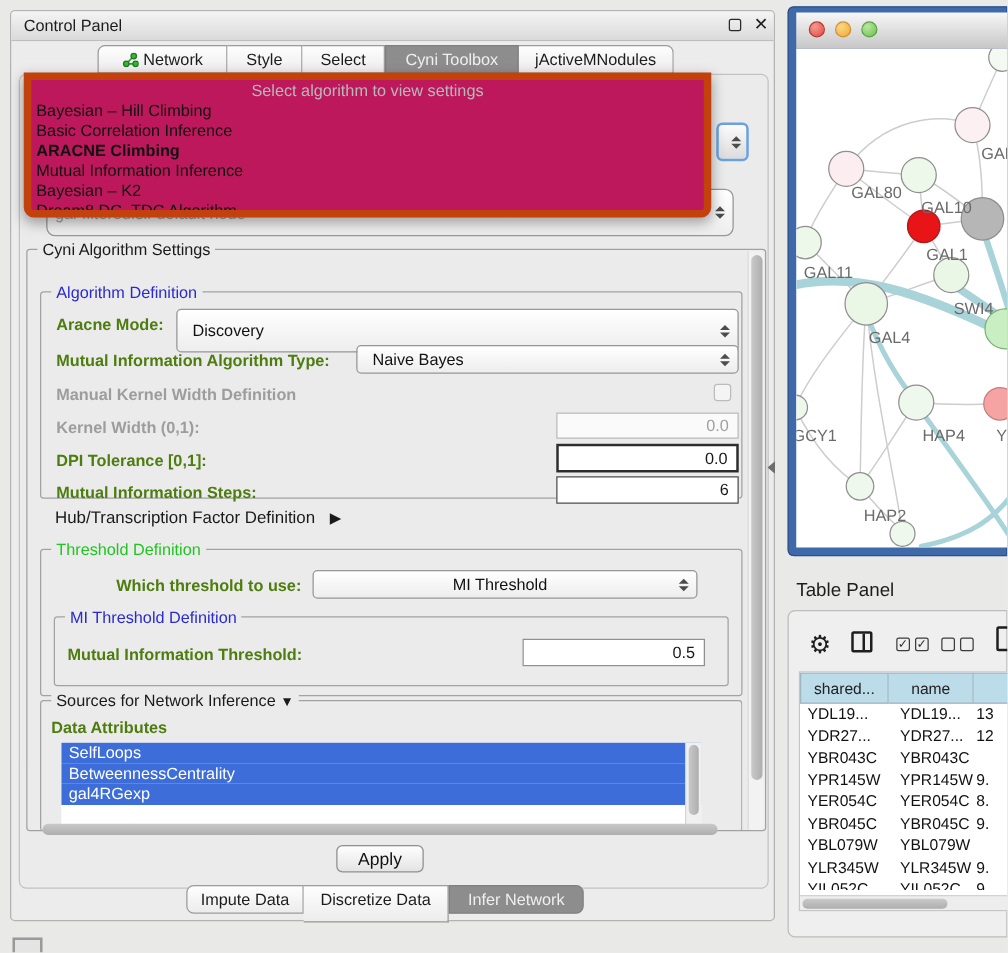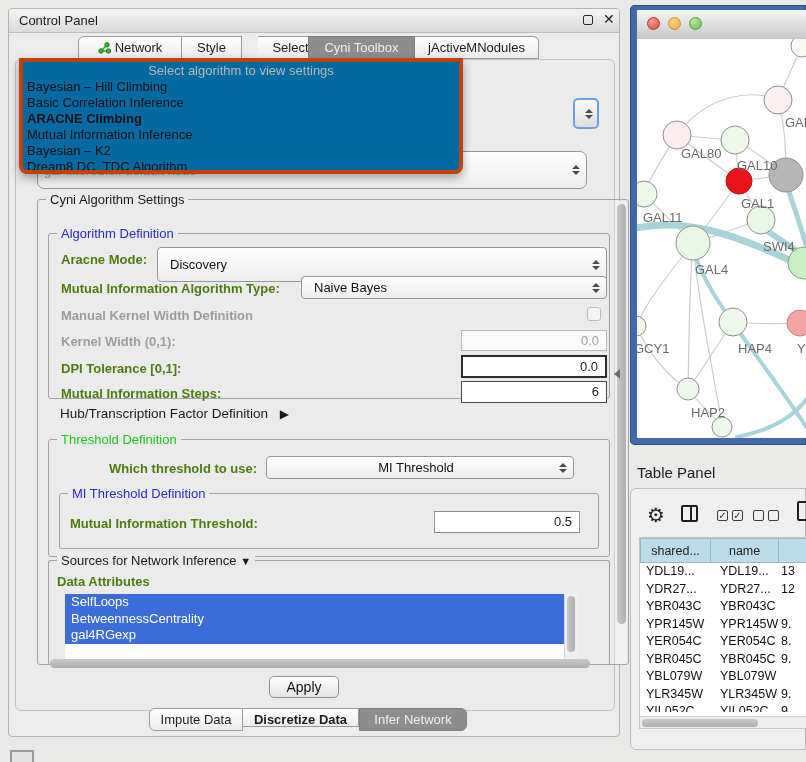--- a/index.html
+++ b/index.html
@@ -20,21 +20,21 @@
   .content{left:6px;top:50px;width:600px;height:652px;background:#ebebeb;border:1px solid #c2c2c2;border-radius:6px;box-sizing:border-box;}
   
   .combo{box-sizing:border-box;border:1px solid #979797;border-radius:4px;background:linear-gradient(#ffffff,#ededed);display:flex;align-items:center;padding:0 6px;}
   .combo .lbl{flex:1;font-size:13px;color:#111;}
   .arrows{display:flex;flex-direction:column;gap:2px;margin-left:6px;}
   .tri-up{width:0;height:0;border-left:4px solid transparent;border-right:4px solid transparent;border-bottom:4.5px solid #4c4c4c;}
   .tri-down{width:0;height:0;border-left:4px solid transparent;border-right:4px solid transparent;border-top:4.5px solid #4c4c4c;}
   .ghost-combo{color:#a9a9a9;}
   .focus-spin{box-sizing:border-box;border:2.5px solid #6ba2de;border-radius:5px;background:linear-gradient(#fbfbfb,#dcdcdc);display:flex;align-items:center;justify-content:center;}
   
-  .popup{left:10px;top:49px;width:444px;height:116px;background:#0369a1;border:4px solid #c2410c;border-radius:0 0 8px 8px;box-shadow:0 4px 10px rgba(0,0,0,.35);z-index:30;box-sizing:border-box;overflow:hidden;}
+  .popup{left:10px;top:49px;width:550px;height:116px;background:#be185d;border:6px solid #c2410c;border-radius:0 0 8px 8px;box-shadow:0 4px 10px rgba(0,0,0,.35);z-index:30;box-sizing:border-box;overflow:hidden;}
   .popup .prompt{text-align:center;color:#b9b9b9;font-size:13px;height:16px;line-height:16px;margin-top:1px;}
   .popup .item{padding-left:4px;height:16px;line-height:16px;font-size:13px;color:#111;}
   .popup .item.bold{font-weight:bold;}
   
   .group{box-sizing:border-box;border:1px solid #a2a2a2;border-radius:3px;}
   .group-label{position:absolute;top:-8px;left:8px;background:#ebebeb;padding:0 4px;font-size:13px;line-height:15px;white-space:nowrap;}
   .blue{color:#2a2ace;}
   .green{color:#21c521;}
   .blab{font-weight:bold;font-size:13px;color:#4d7c0f;white-space:nowrap;}
   .dlab{font-weight:bold;font-size:13px;color:#9d9d9d;white-space:nowrap;}
@@ -79,21 +79,21 @@
         <svg width="13" height="12" viewBox="0 0 13 12">
           <line x1="3" y1="9" x2="9" y2="3" stroke="#2f9e2f" stroke-width="1.4"></line>
           <line x1="3" y1="9" x2="10" y2="9" stroke="#2f9e2f" stroke-width="1.4"></line>
           <circle cx="3" cy="9" r="2.2" fill="#39b539" stroke="#1f7a1f"></circle>
           <circle cx="9" cy="2.8" r="2.2" fill="#39b539" stroke="#1f7a1f"></circle>
           <circle cx="10.5" cy="9" r="2.2" fill="#39b539" stroke="#1f7a1f"></circle>
         </svg>
       </span><span>Network</span>
     </div>
     <div class="abs tab" style="left:173px;width:60px;border-left:none;"><span>Style</span></div>
-    <div class="abs tab" style="left:249px;width:66px;border-left:none;"><span>Select</span></div>
+    <div class="abs tab" style="left:233px;width:66px;border-left:none;"><span>Select</span></div>
     <div class="abs tab sel" style="left:299px;width:107px;"><span>Cyni Toolbox</span></div>
     <div class="abs tab" style="left:406px;width:124px;border-left:none;border-radius:0 6px 0 0;"><span>jActiveMNodules</span></div>
 
     <div class="abs content"></div>
 
     <div class="abs focus-spin" style="left:564px;top:89px;width:26px;height:31px;z-index:5;">
       <span class="arrows">
           <span class="tri-up"></span>
           <span class="tri-down"></span>
         </span>
@@ -109,21 +109,21 @@
     <div class="abs popup">
       <div class="prompt">Select algorithm to view settings</div>
       <div class="item">Bayesian – Hill Climbing</div>
       <div class="item">Basic Correlation Inference</div>
       <div class="item bold">ARACNE Climbing</div>
       <div class="item">Mutual Information Inference</div>
       <div class="item">Bayesian – K2</div>
       <div class="item">Dream8 DC_TDC Algorithm</div>
     </div>
 
-    <div class="abs group" style="left:12px;top:190px;width:592px;height:466px;margin-left:16px;">
+    <div class="abs group" style="left:12px;top:190px;width:592px;height:466px;">
       <div class="group-label">Cyni Algorithm Settings</div>
 
       <div class="abs scrolltrack-v" style="right:1px;top:1px;width:12px;height:463px;">
         <div class="abs thumb-v" style="left:1.5px;top:3px;width:9px;height:420px;"></div>
       </div>
 
       <div class="abs group" style="left:10px;top:33px;width:562px;height:166px;">
         <div class="group-label blue">Algorithm Definition</div>
 
         <div class="abs blab" style="left:12px;top:18px;">Aracne Mode:</div>
@@ -199,21 +199,21 @@
       </div>
 
       <div class="abs" style="left:10px;top:459px;width:568px;height:6px;">
         <div class="abs thumb-h" style="left:2px;top:0;width:540px;height:9px;"></div>
       </div>
     </div>
 
     <div class="abs btn" style="left:260px;top:667px;width:70px;height:22px;line-height:20px;"><span>Apply</span></div>
 
     <div class="abs tab" style="left:140px;top:699px;width:94px;height:23px;border-radius:6px 0 0 6px;"><span>Impute Data</span></div>
-    <div class="abs tab" style="left:234px;top:699px;width:116px;height:19px;border-left:none;font-weight:bold;"><span>Discretize Data</span></div>
+    <div class="abs tab" style="left:234px;top:699px;width:116px;height:30px;border-left:none;"><span>Discretize Data</span></div>
     <div class="abs tab sel" style="left:350px;top:699px;width:108px;height:23px;border-radius:0 6px 6px 0;"><span>Infer Network</span></div>
   </div>
 
   <div class="abs" style="left:614px;top:369px;width:0;height:0;border-top:5px solid transparent;border-bottom:5px solid transparent;border-right:6px solid #6d6d6d;"></div>
 
   <div class="abs netframe">
     <div class="abs net-titlebar">
       <div class="abs light" style="left:10px;top:7px;background:radial-gradient(circle at 35% 30%,#f59a90,#dd4b41);border:1px solid #b8352e;"></div>
       <div class="abs light" style="left:31px;top:7px;background:radial-gradient(circle at 35% 30%,#fad87f,#f0a83a);border:1px solid #cf8f2e;"></div>
       <div class="abs light" style="left:52px;top:7px;background:radial-gradient(circle at 35% 30%,#b8e7a0,#6cc04e);border:1px solid #58a042;"></div>

